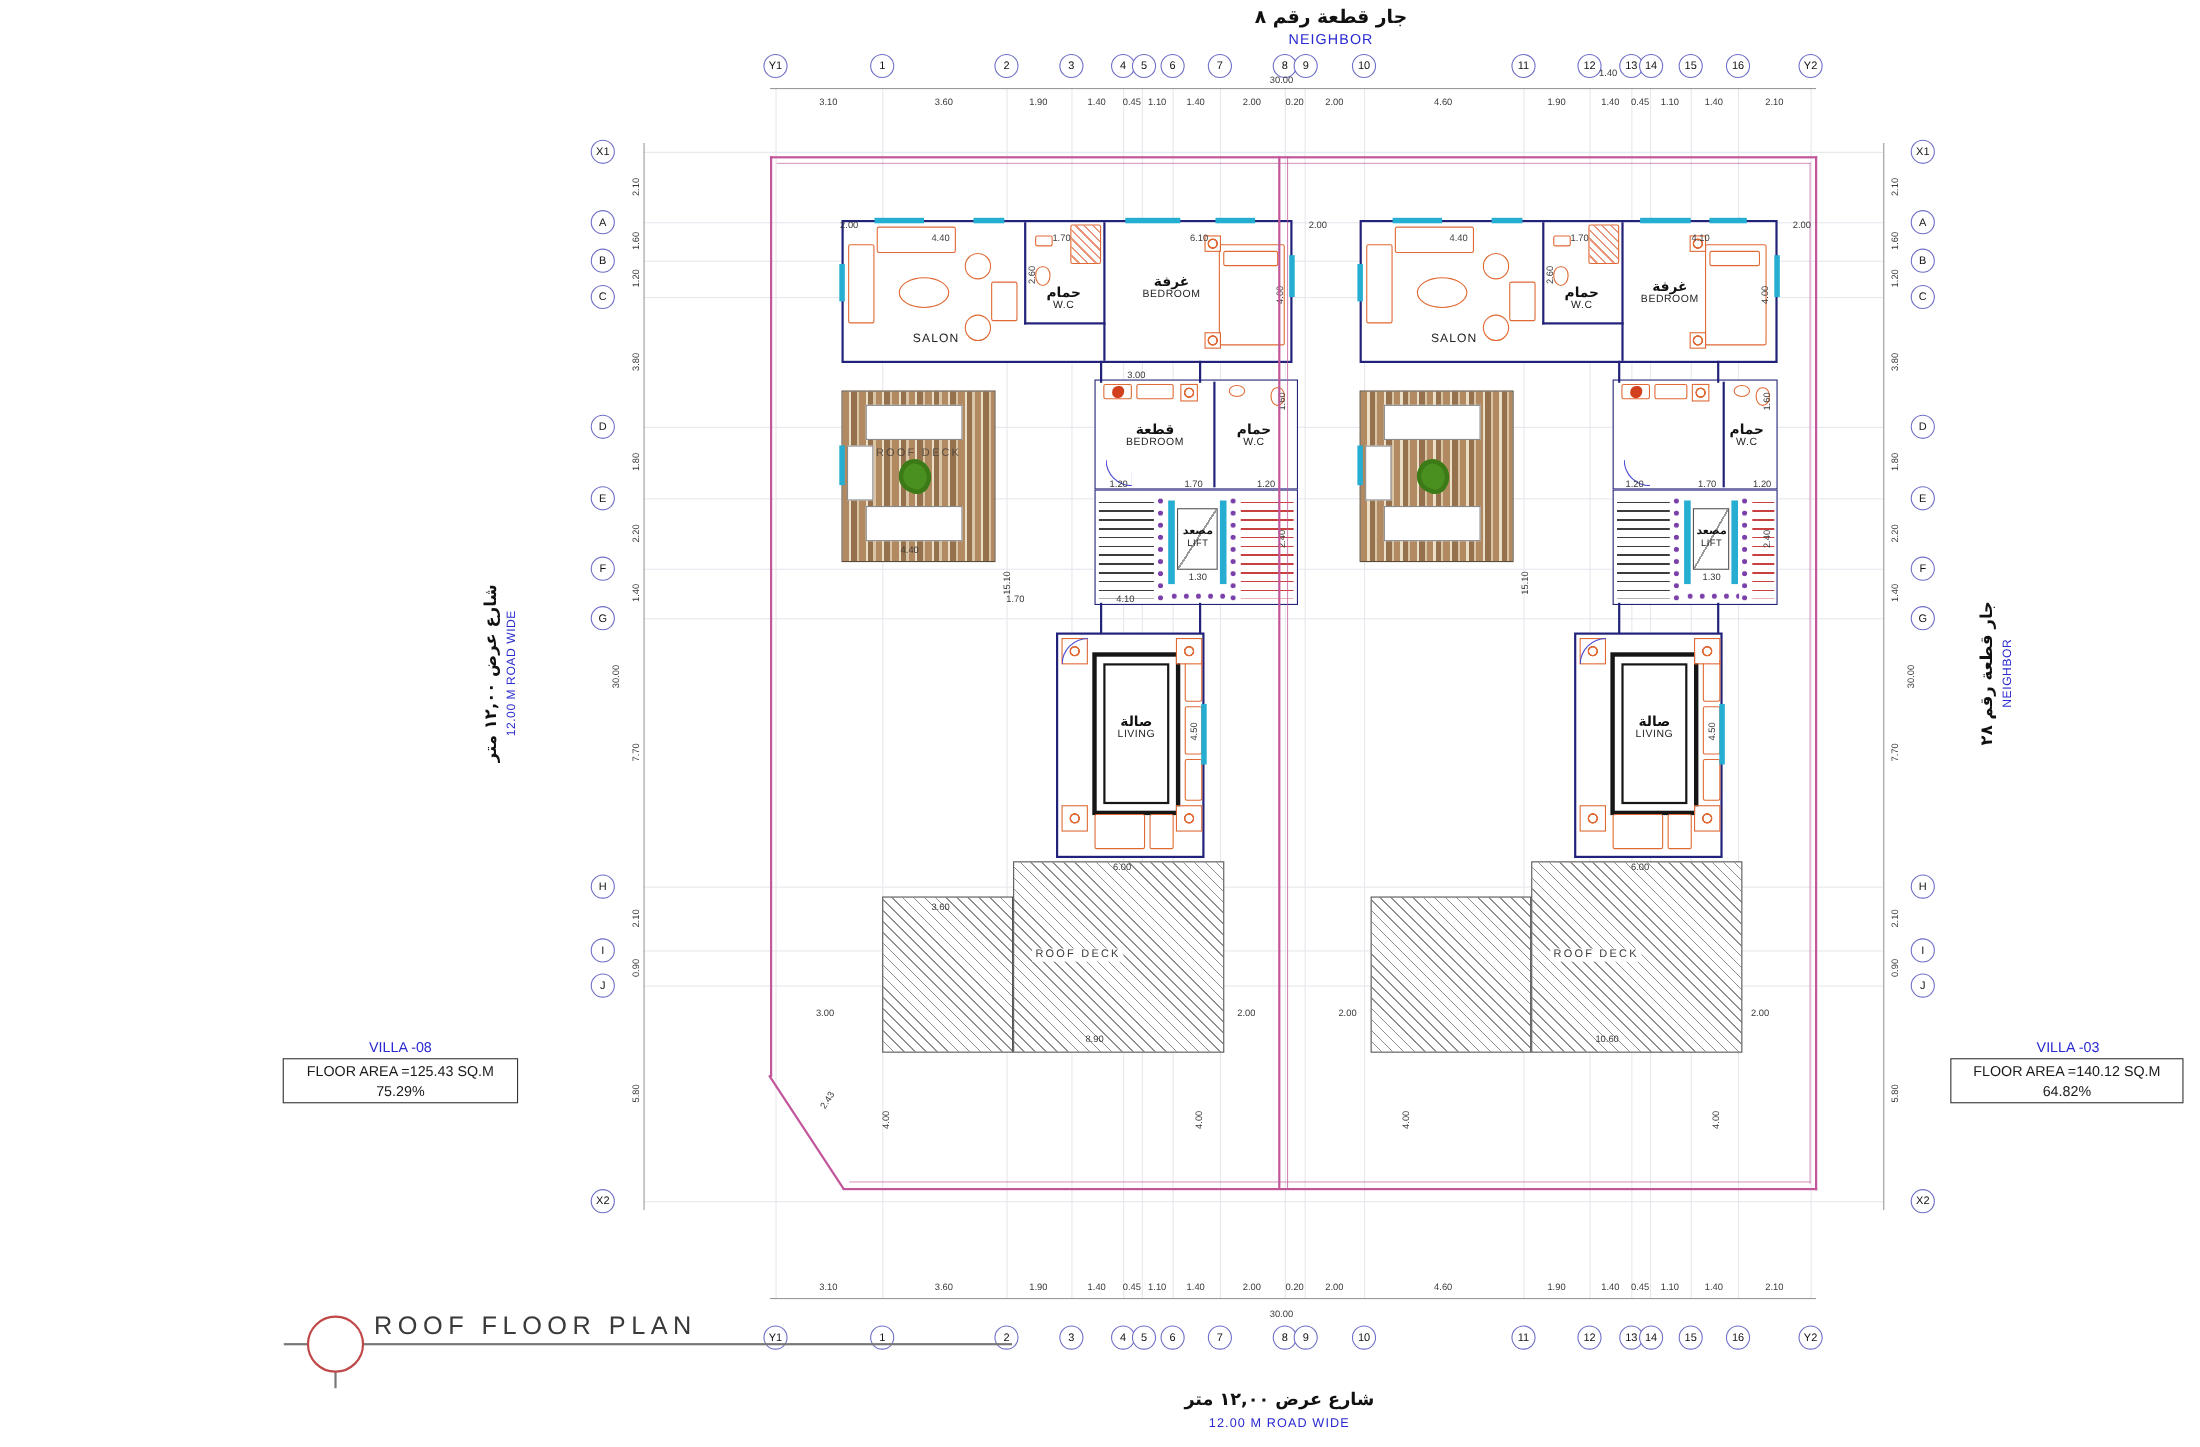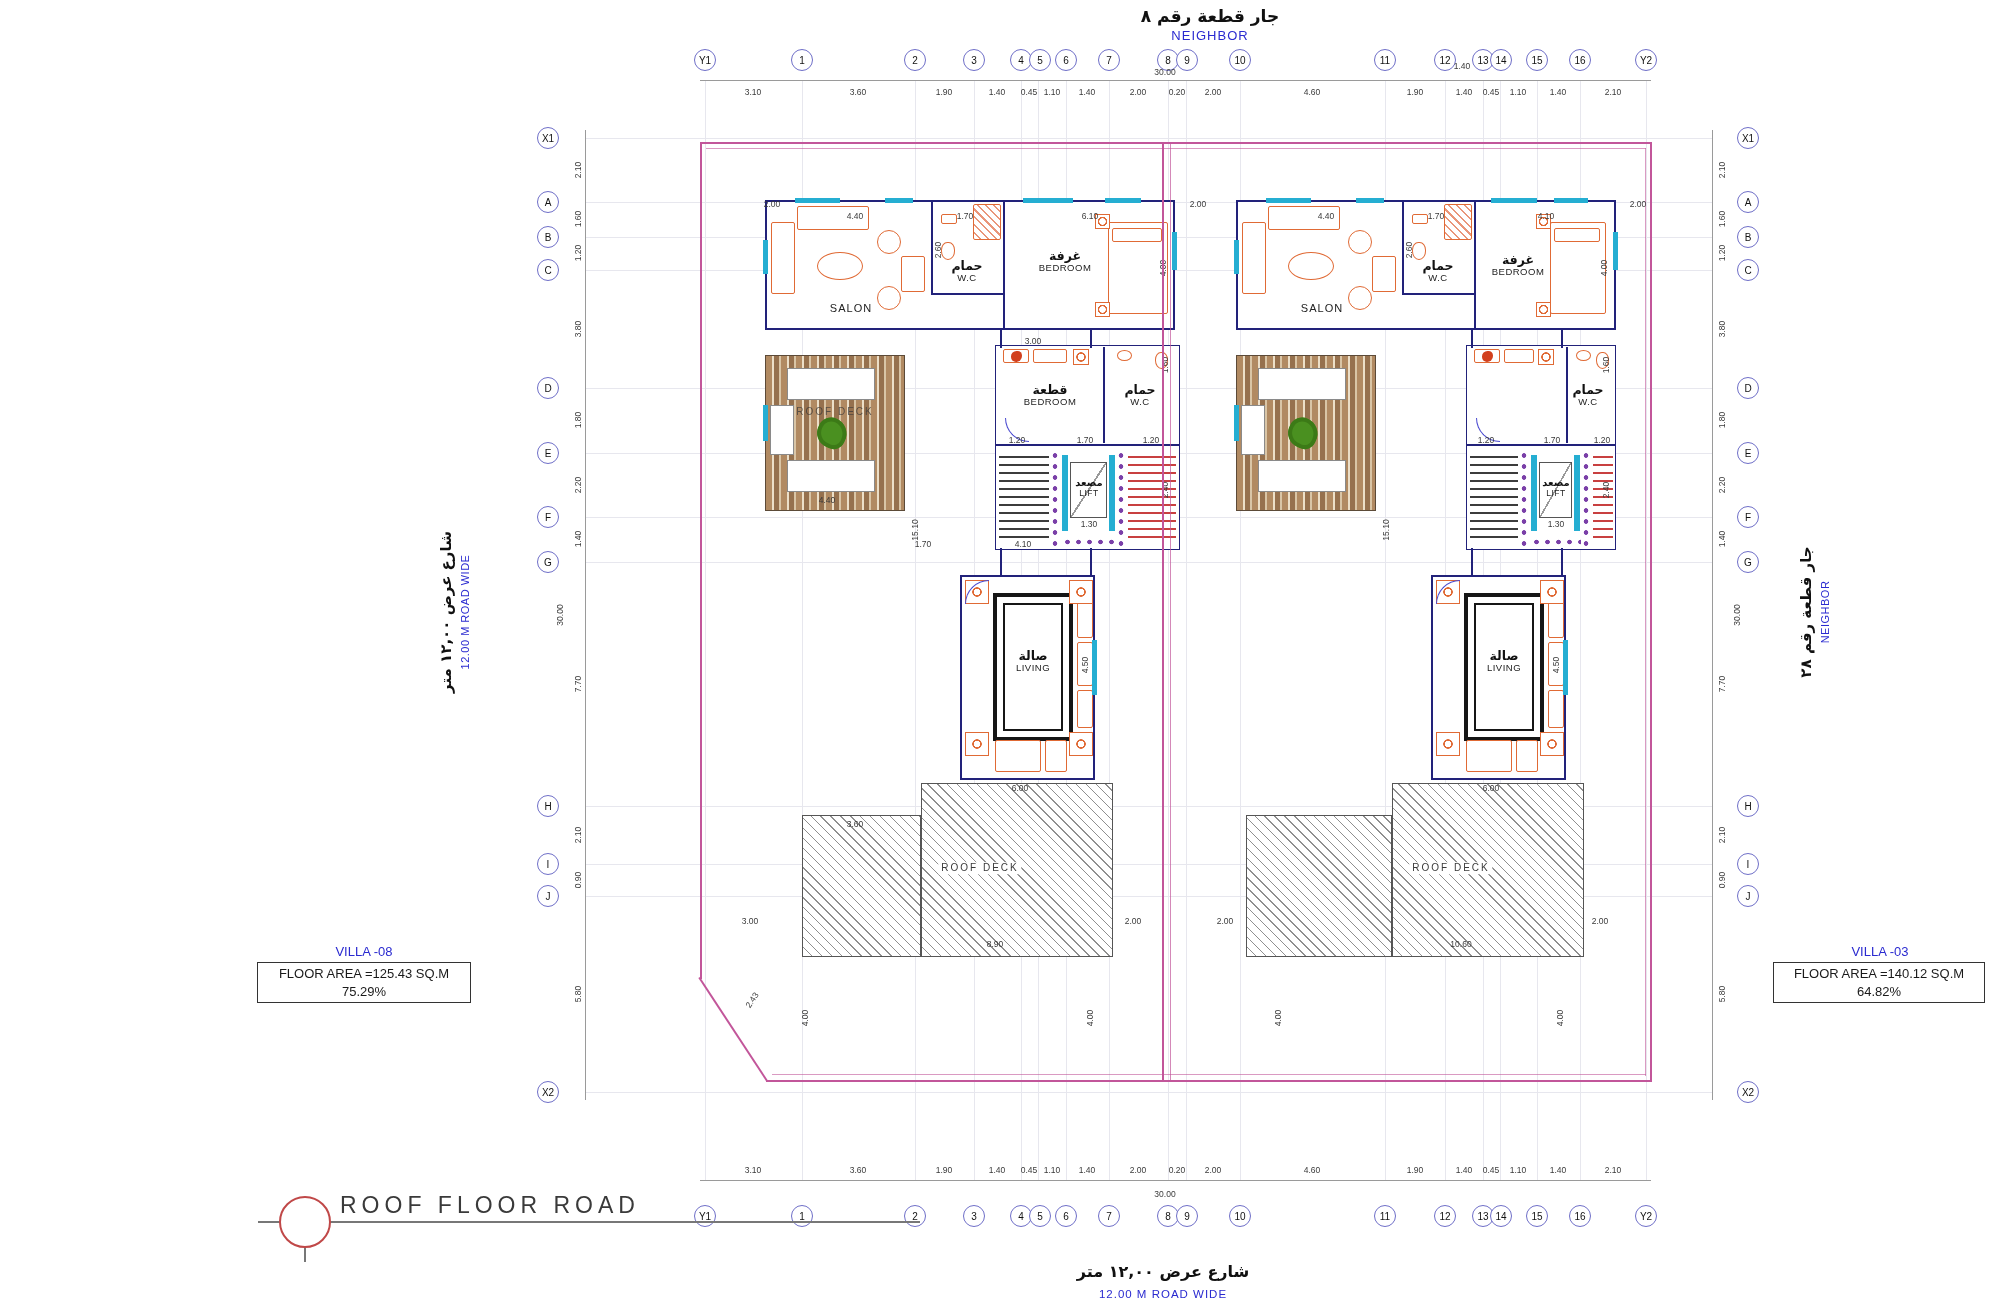--- a/index.html
+++ b/index.html
@@ -536,18 +536,18 @@
   </div>
   <div class="a vname" style="left:1880px;top:944px">VILLA  -03</div>
   <div class="a vbox" style="left:1773px;top:962px;width:212px">
     <div>FLOOR  AREA  =140.12  SQ.M</div>
     <div>64.82%</div>
   </div>
 
   <div class="a tline" style="left:258px;top:1221px;width:662px;height:1.5px"></div>
   <div class="a tline" style="left:304px;top:1222px;width:1.5px;height:40px"></div>
   <div class="a tcirc" style="left:279px;top:1196px;width:52px;height:52px"></div>
-  <div class="a ttl" style="left:340px;top:1192px">ROOF FLOOR ROAD</div>
+  <div class="a ttl" style="left:340px;top:1192px">ROOF FLOOR PLAN</div>
 
   <div class="a hdr-ar" style="left:1163px;top:1262px;font-size:16px">شارع عرض ١٢,٠٠ متر</div>
   <div class="a hdr-en blue" style="left:1163px;top:1288px;font-size:11.5px">12.00 M ROAD WIDE</div>
 
 </div>
 
 </body></html>

